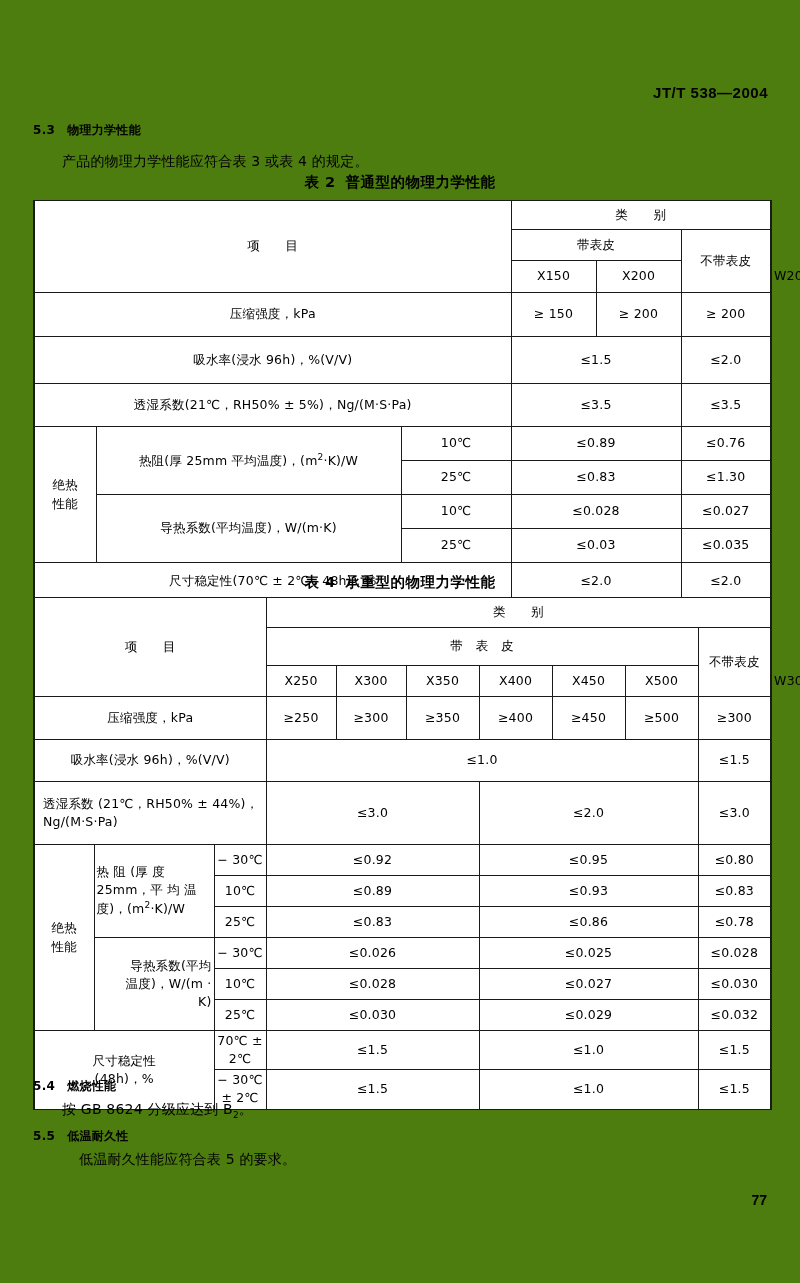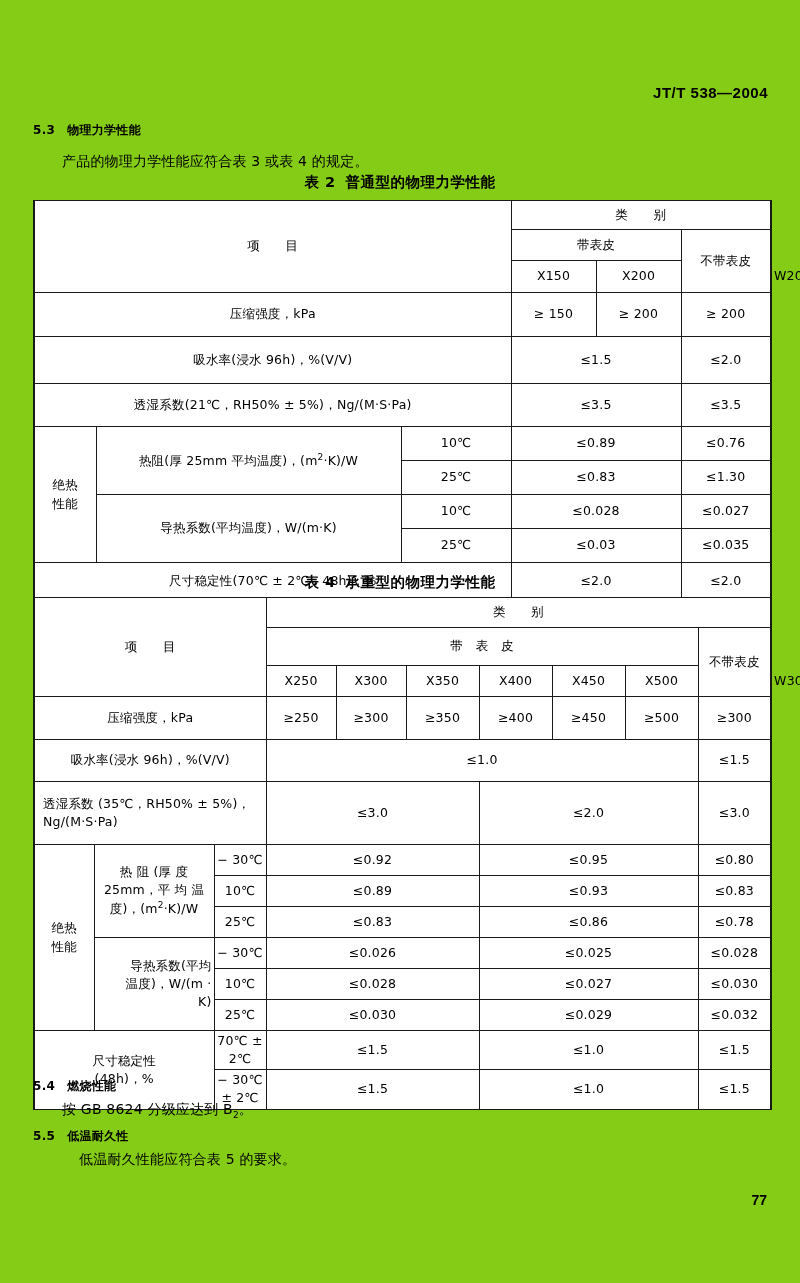--- a/index.html
+++ b/index.html
@@ -13,21 +13,21 @@
     font-family: "DejaVu Sans", "Liberation Sans", sans-serif;
     color: #000000;
     position: relative;
     overflow: hidden;
   }
   .page {
     position: absolute;
     left: 0; top: 0;
     width: 800px;
     height: 1283px;
-    background: #84cc16;
+    background: #4d7c0f;
   }
   .std-header {
     position: absolute;
     right: 32px;
     top: 84px;
     font-size: 15px;
     font-weight: bold;
     letter-spacing: 0.5px;
     font-family: "Liberation Sans", sans-serif;
   }
@@ -227,34 +227,34 @@
       </tr>
 
       <tr>
         <td class="lb" colspan="3" style="height:39px">吸水率(浸水 96h)，%(V/V)</td>
         <td colspan="6">≤1.0</td>
         <td class="rb">≤1.5</td>
       </tr>
 
       <tr>
         <td class="lb" colspan="3" style="height:60px; text-align:left; padding-left:8px">
-          <div>透湿系数 (35℃，RH50% ± 5%)，</div>
+          <div>透湿系数 (21℃，RH50% ± 44%)，</div>
           <div>Ng/(M·S·Pa)</div>
         </td>
         <td colspan="3">≤3.0</td>
         <td colspan="3">≤2.0</td>
         <td class="rb">≤3.0</td>
       </tr>
 
       <tr>
         <td class="lb" rowspan="6">
           <div>绝热</div>
           <div>性能</div>
         </td>
-        <td rowspan="3" style="text-align:center">
+        <td rowspan="3" style="text-align:left">
           <div>热 阻 (厚 度</div>
           <div>25mm，平 均 温</div>
           <div><span>度)，(m</span><sup>2</sup><span>·K)/W</span></div>
         </td>
         <td style="height:28px">− 30℃</td>
         <td colspan="3">≤0.92</td>
         <td colspan="3">≤0.95</td>
         <td class="rb">≤0.80</td>
       </tr>
       <tr>

